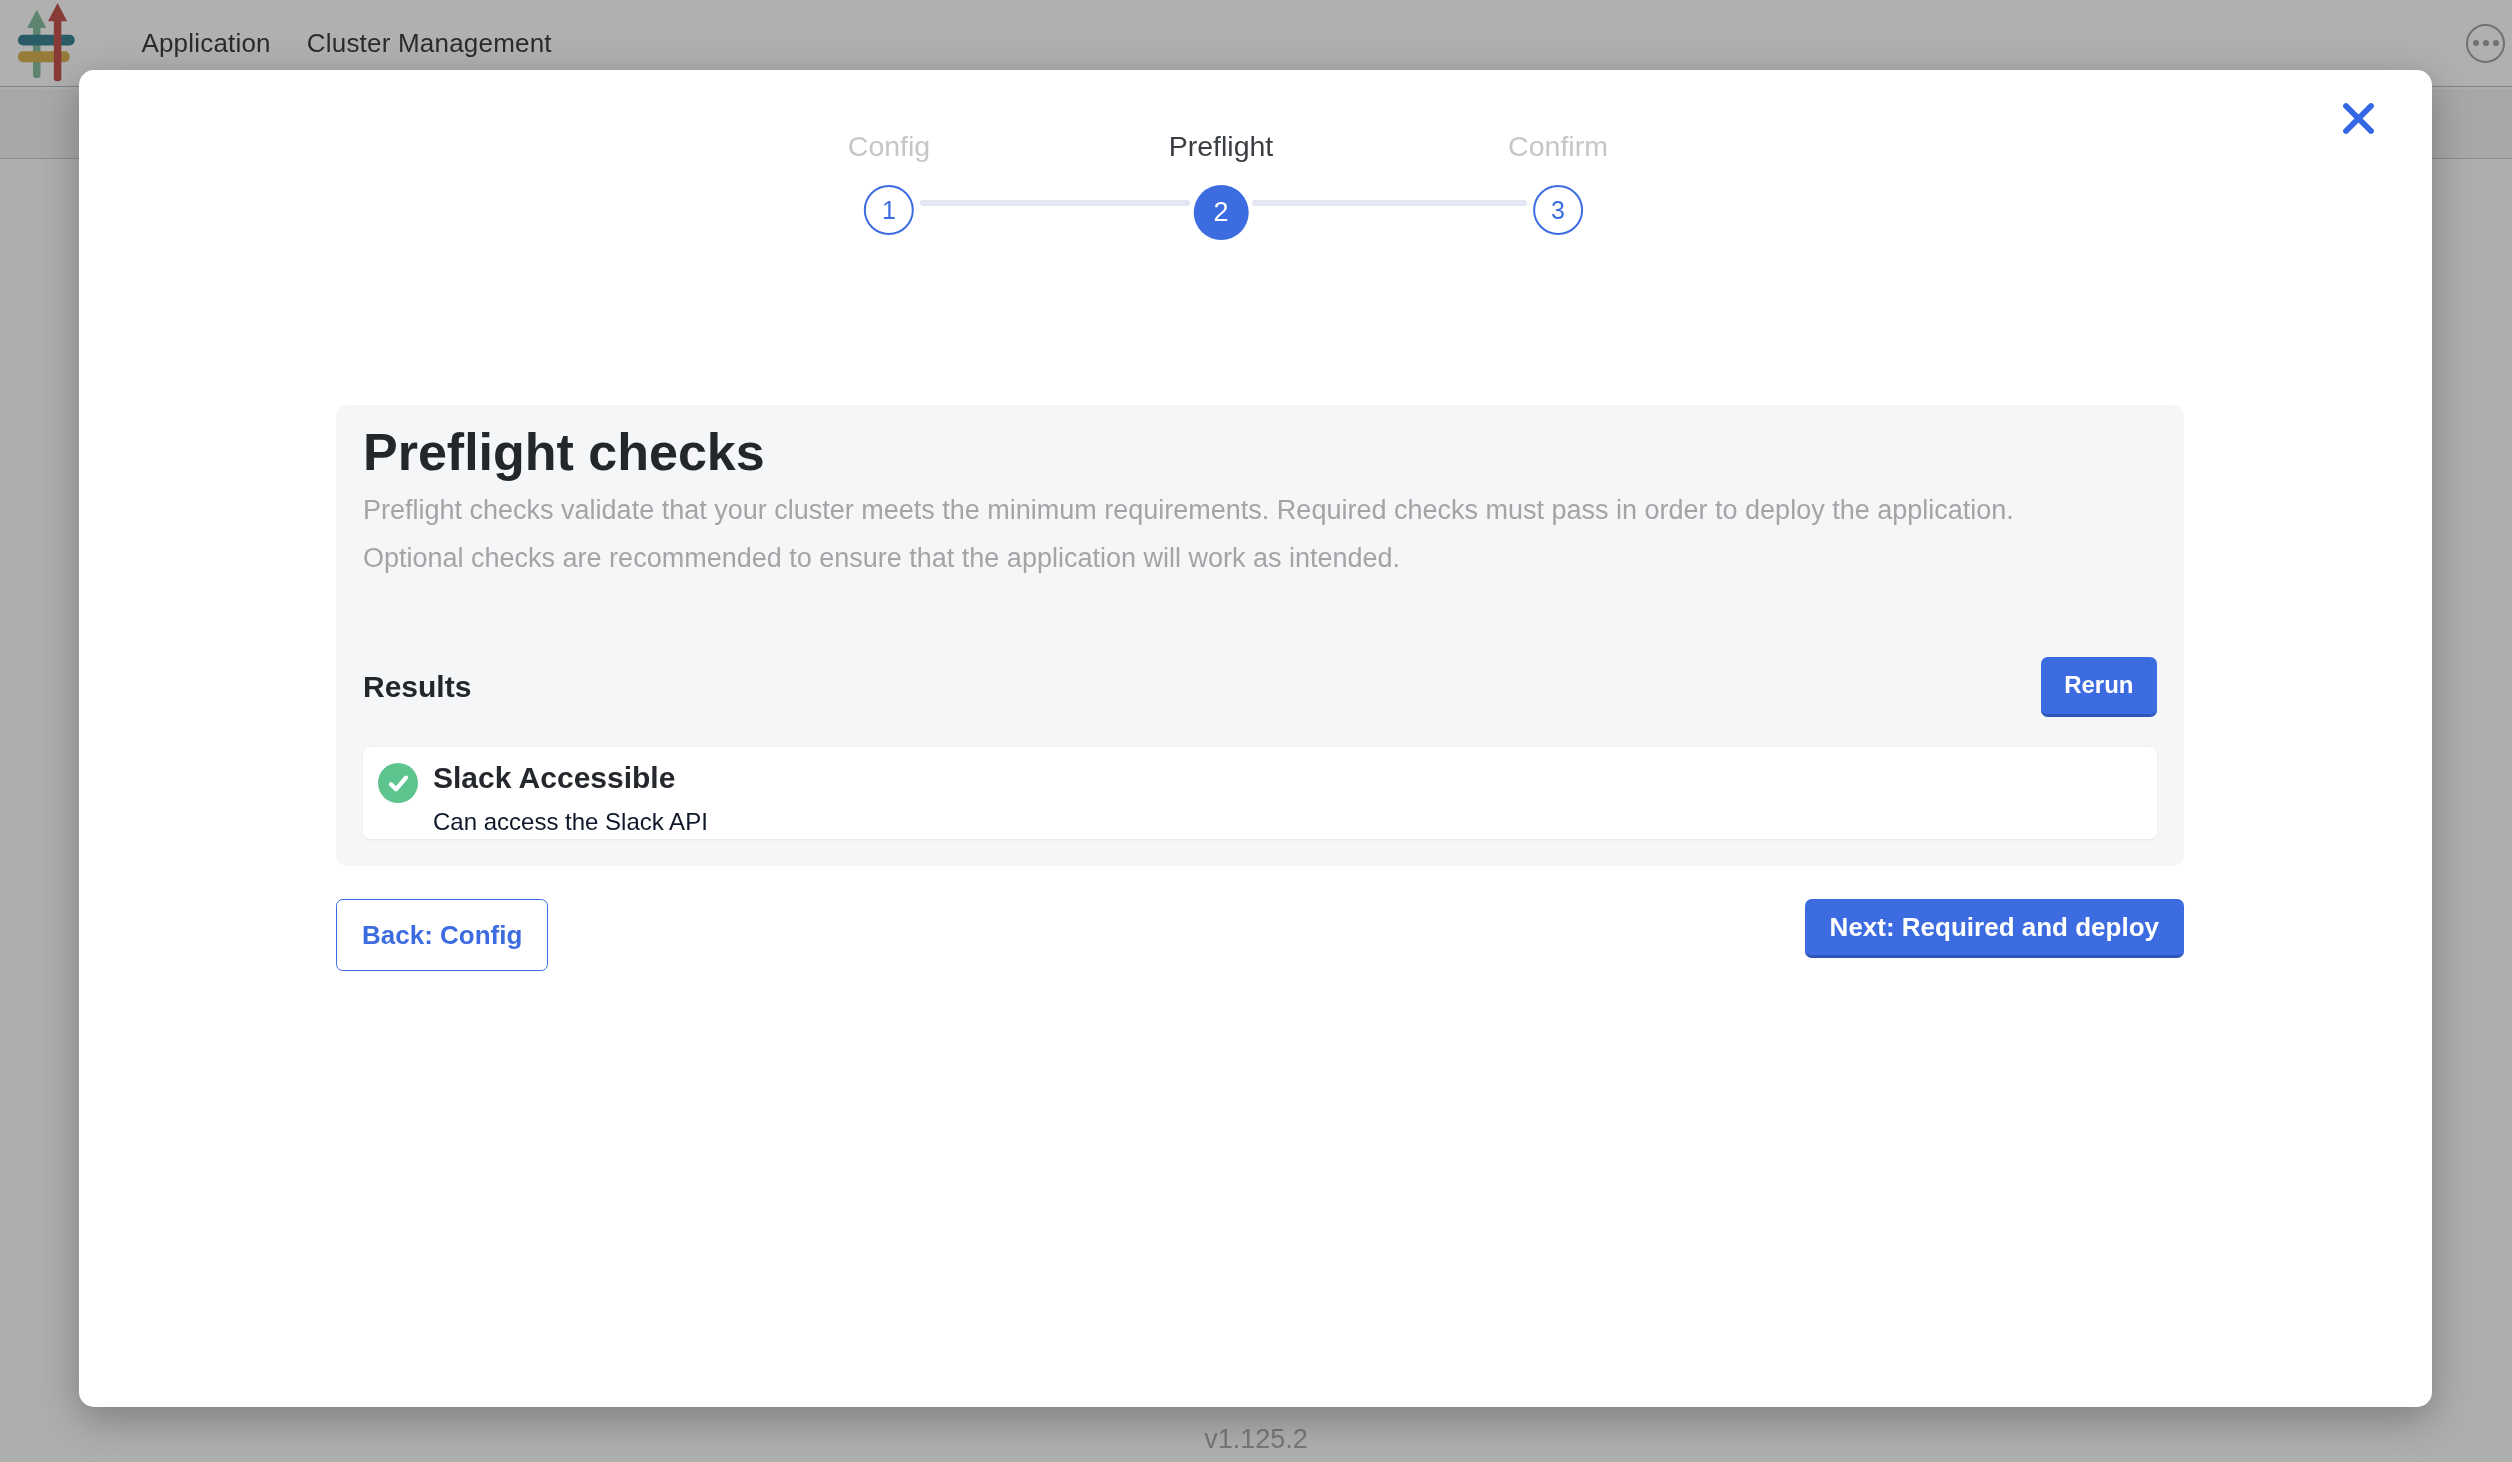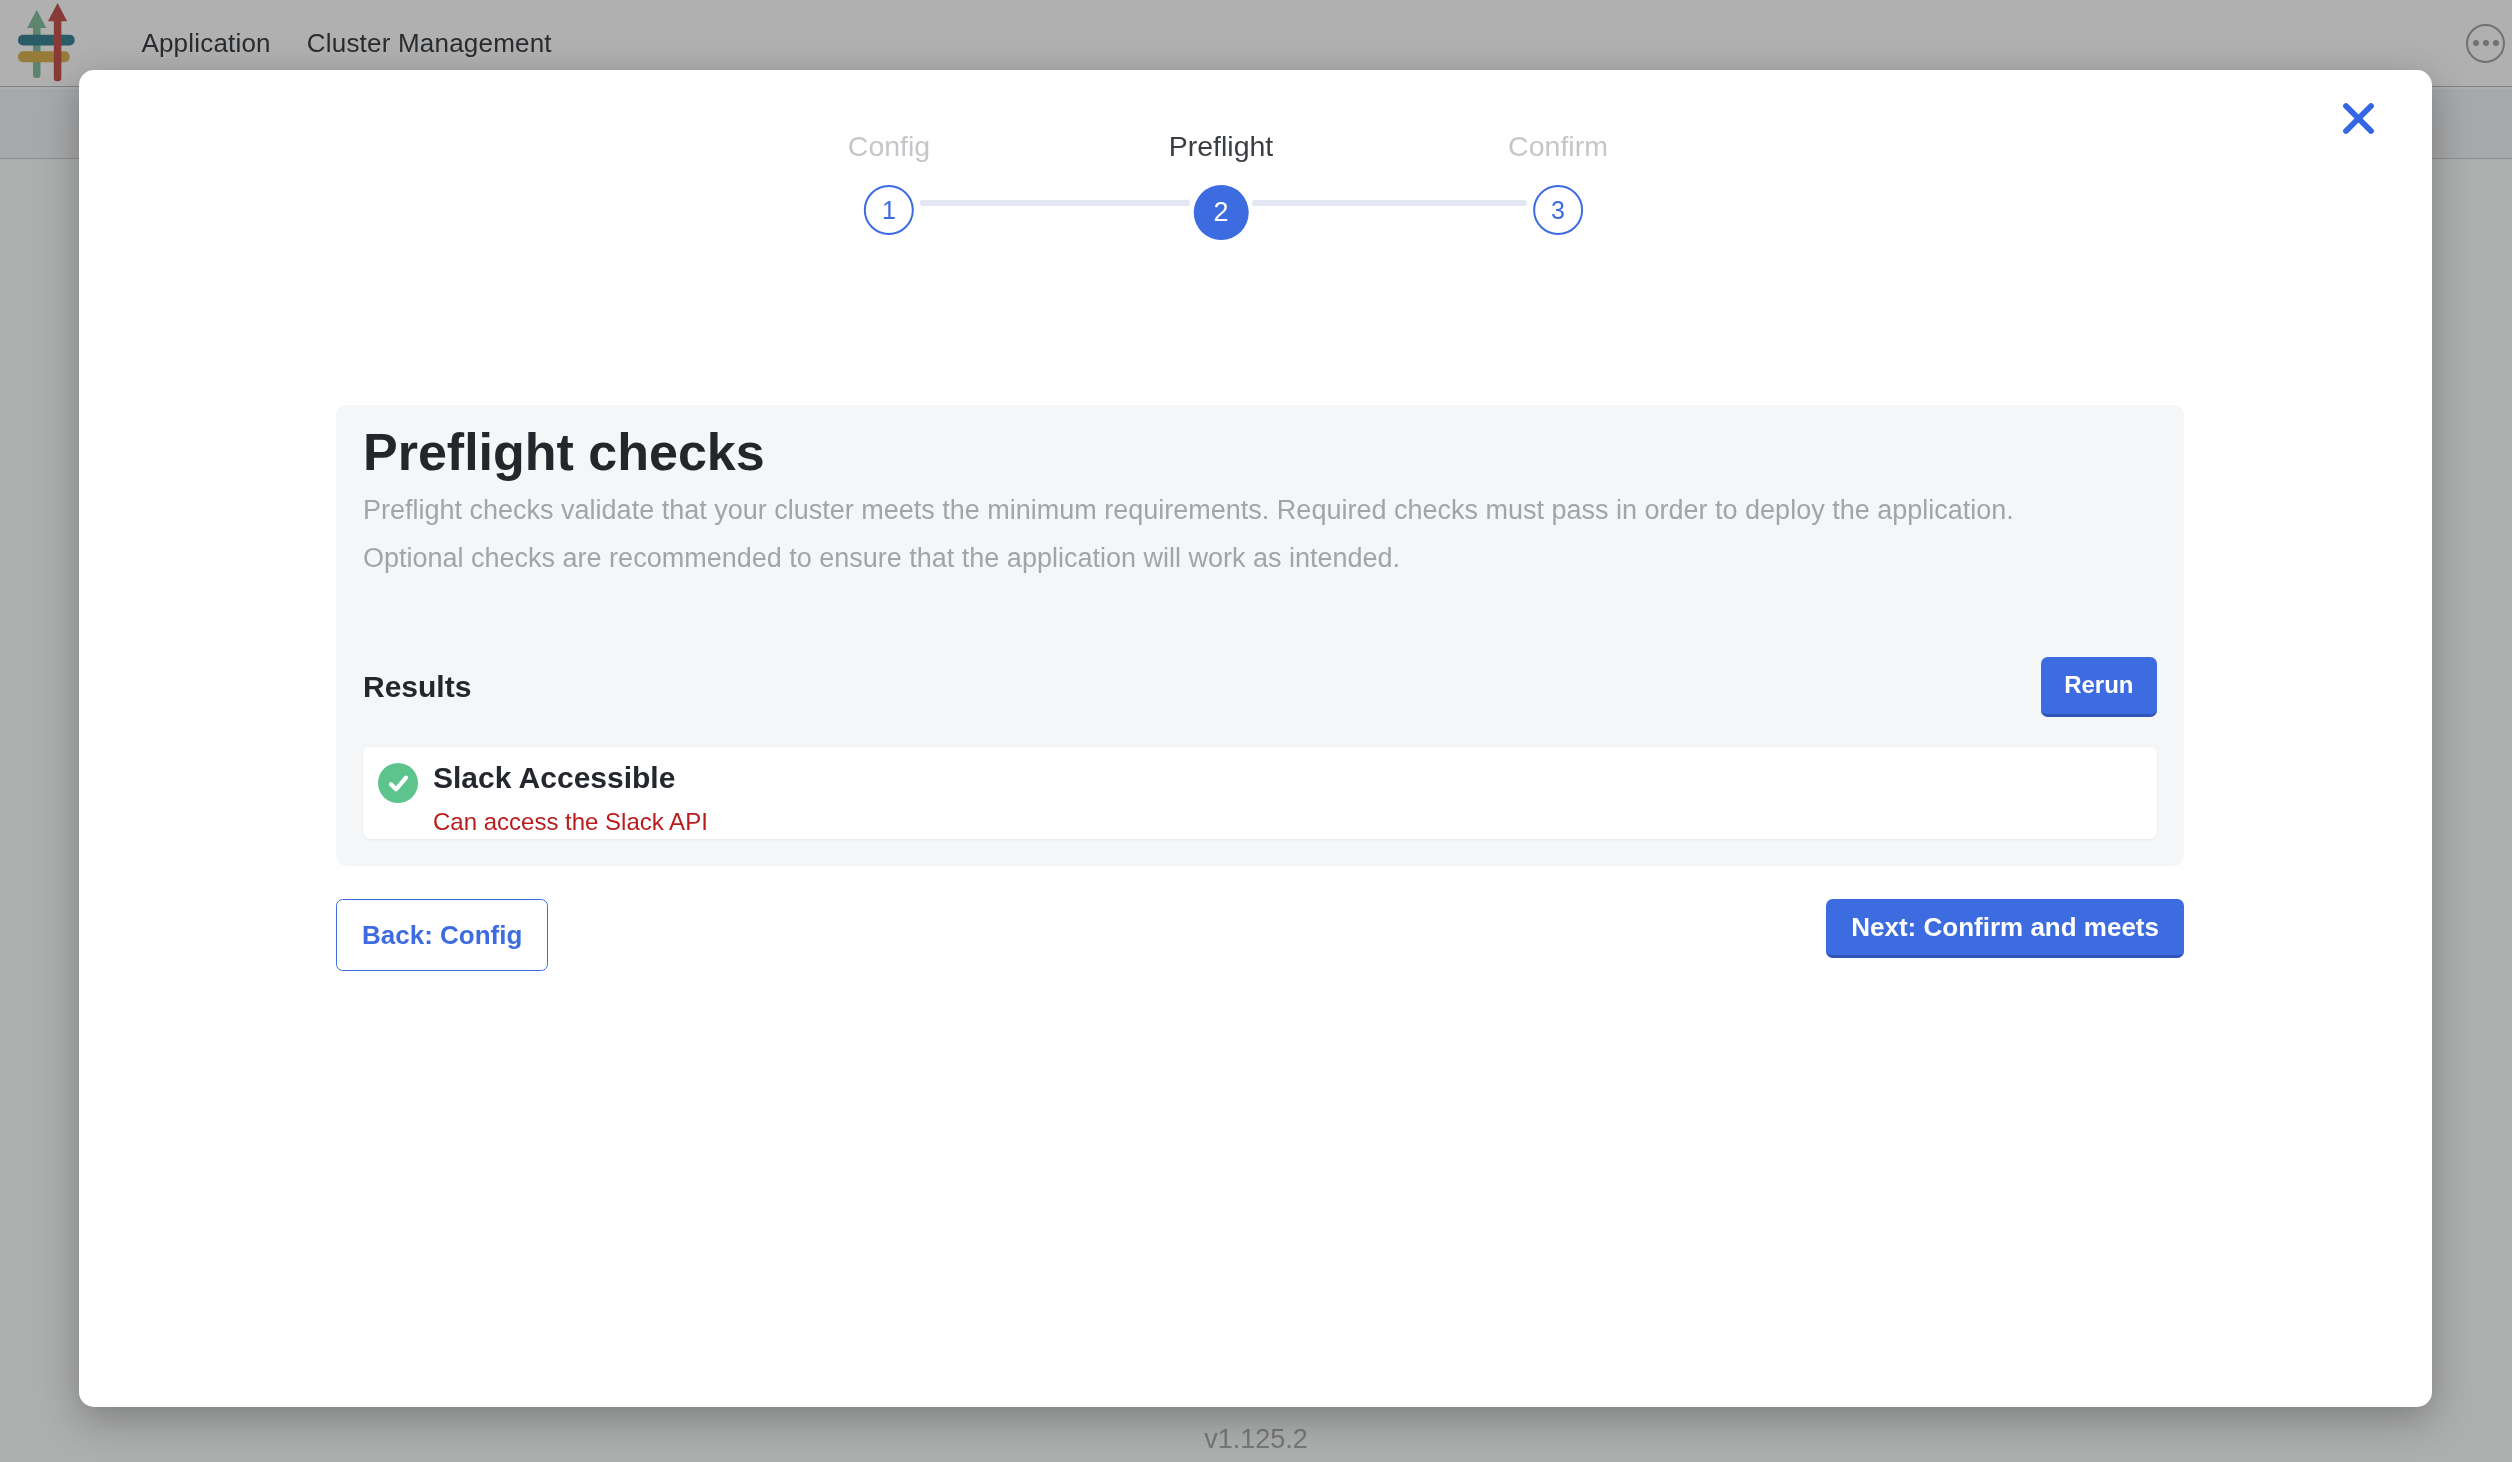--- a/index.html
+++ b/index.html
@@ -99,21 +99,21 @@
     margin-top: 30px; height: 92px; background: #ffffff; border-radius: 6.7px;
     box-shadow: 0 0.8px 2.5px rgba(0,0,0,0.06);
     display: flex; align-items: flex-start; padding: 13.4px 20px 0 15px; gap: 15px;
   }
   .check-icon {
     width: 40px; height: 40px; border-radius: 50%; background: #5dc48e;
     display: flex; align-items: center; justify-content: center; margin-top: 3.4px;
     flex: none;
   }
   .check-title { font-size: 30px; line-height: 35px; font-weight: bold; color: #24282d; }
-  .check-detail { font-size: 24px; line-height: 28.5px; color: #b91c1c; margin-top: 13.4px; }
+  .check-detail { font-size: 24px; line-height: 28.5px; color: #0f172a; margin-top: 13.4px; }
 
   
   .btn-back {
     position: absolute; left: 257px; top: 829px; height: 72px; padding: 0 25px;
     background: #ffffff; border: 1.7px solid #3c6ce0; border-radius: 6.7px;
     color: #3c6ce0; font-size: 26px; font-weight: bold; cursor: pointer;
     font-family: "Liberation Sans", "DejaVu Sans", sans-serif;
   }
   .btn-next {
     position: absolute; top: 829px; right: 248px; height: 59px; padding: 0 25px;
@@ -197,16 +197,16 @@
         </svg>
       </div>
       <div>
         <div class="check-title">Slack Accessible</div>
         <div class="check-detail">Can access the Slack API</div>
       </div>
     </div>
   </div>
 
   <button class="btn-back">Back: Config</button>
-  <button class="btn btn-primary btn-next">Next: Confirm and meets</button>
+  <button class="btn btn-primary btn-next">Next: Required and deploy</button>
 
 </div>
 
 
 </body></html>

